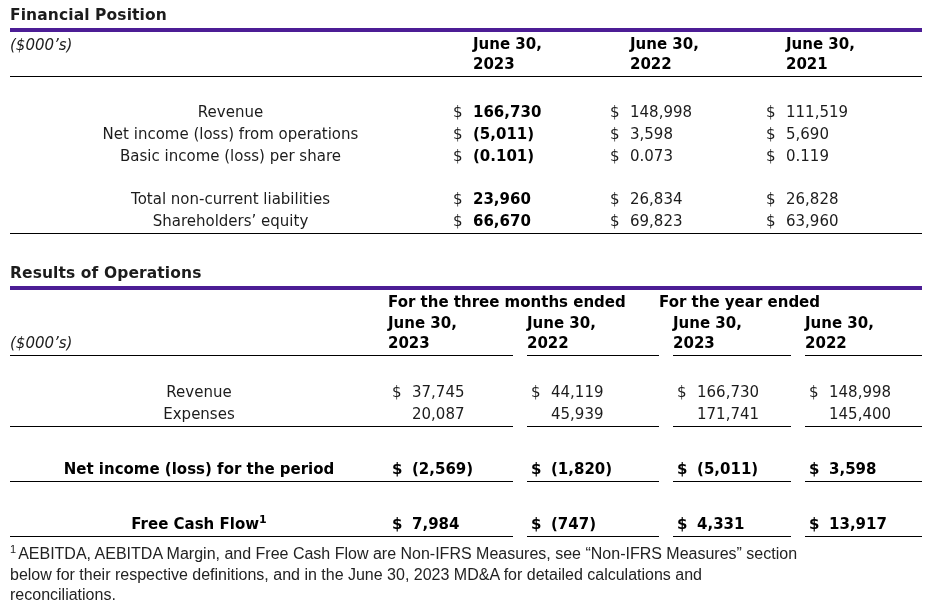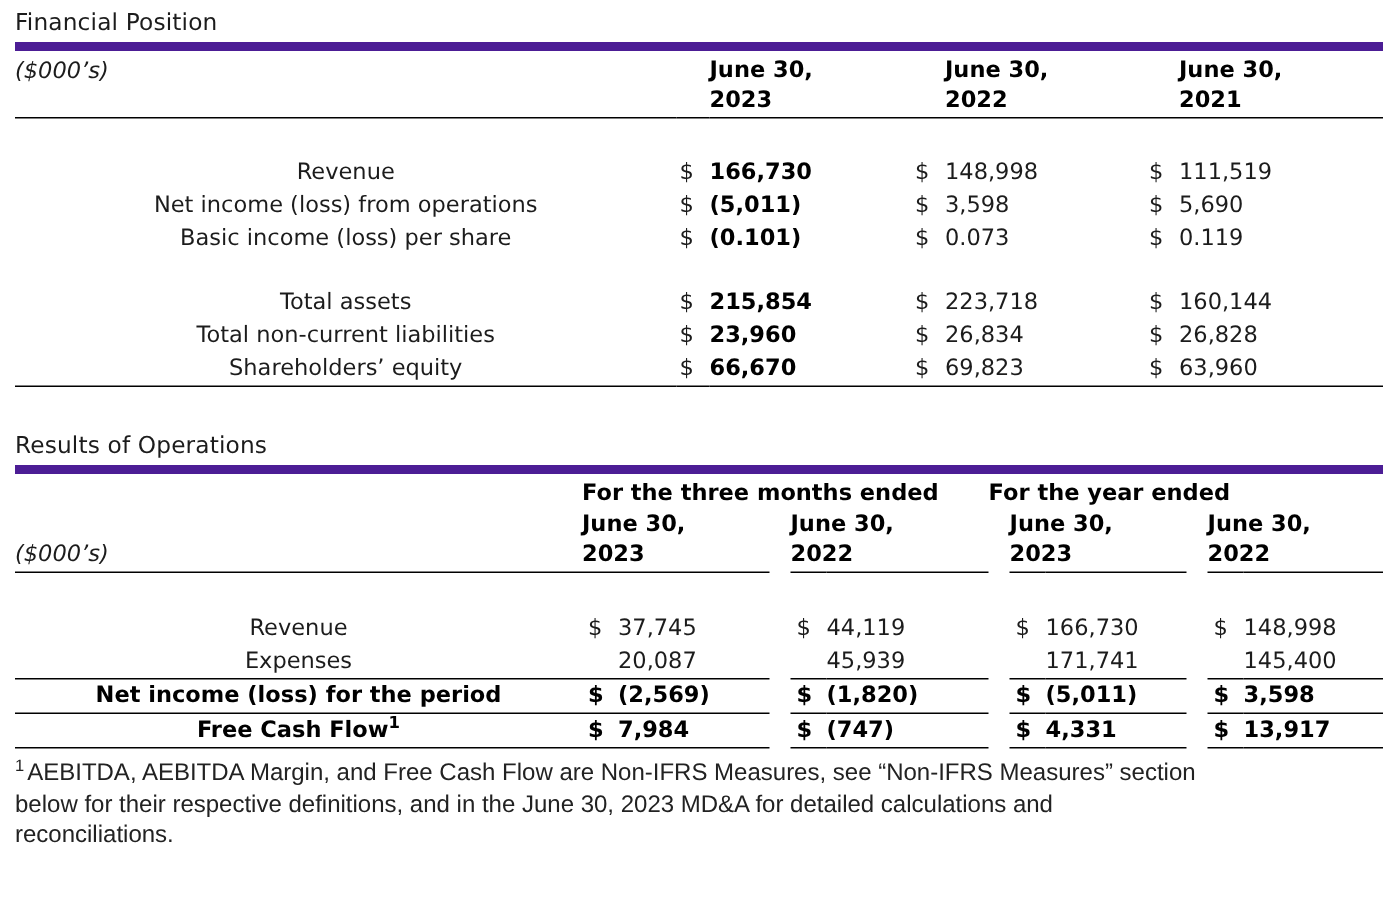--- a/index.html
+++ b/index.html
@@ -6,22 +6,22 @@
   html,body { margin:0; padding:0; background:#ffffff; }
   body {
     width:932px; height:602px;
     padding:6px 10px 0 10px;
     font-family:"DejaVu Sans", sans-serif;
     color:#1c1c1c;
     overflow:hidden;
   }
 
   .section-title{
-    font-weight:normal; font-size:15.5px; line-height:19px;
-    border-bottom:6px solid #4c1d95; padding-bottom:3px;
+    font-weight:bold; font-size:15.5px; line-height:19px;
+    border-bottom:4px solid #4c1d95; padding-bottom:3px;
     letter-spacing:.1px;
   }
   .fin-table{ border-collapse:collapse; table-layout:fixed; width:912px; margin-top:2px; }
   td{ padding:0; font-size:15px; line-height:20px; vertical-align:bottom; white-space:nowrap; }
 
   
   .t1 col.c-lbl{ width:441px; } .t1 col.c-cur{ width:22px; }
   .t1 col.c-v1{ width:135px; } .t1 col.c-v2{ width:134px; } .t1 col.c-v3{ width:136px; }
   .t1 tr.hrow td{ border-bottom:1.5px solid #000; height:38px; padding-bottom:2px; }
   .t1 td.units{ vertical-align:top; padding-top:1px; }
@@ -44,21 +44,21 @@
   .t2 tr.ga td{ height:19px; font-weight:bold; padding-bottom:1px; }
   .t2 tr.hrow2 td{ height:39px; padding-bottom:2px; }
   .t2 tr.hrow2 td.bb{ border-bottom:1.5px solid #000; }
   .t2 tr.spacer td{ height:27px; }
   .t2 tr.dr td{ height:22px; padding-bottom:2px; }
   .t2 tr.tall td{ height:20px; }
   .t2 tr.rule td{ border-bottom:1.5px solid #000; }
   .t2 tr.rule td.gap{ border-bottom:none; }
   .t2 tr.b td{ font-weight:bold; color:#000; }
   .t2 .num{ padding-right:20px; }
-  .t2 .num.flush{ padding-right:6px; }
+  .t2 .num.flush{ padding-right:6px;margin-top:32px; }
   .t2 .hdr{ padding-right:4px; }
   .t2 td.cur{ padding-left:4px; }
 
   td.lbl{ text-align:center; overflow:hidden; }
   td.v{ text-align:left; }
   td.cur{ text-align:left; }
   .num{ display:inline-block; }
   .units{ font-style:italic; }
   .hdr{ font-weight:bold; text-align:left; color:#000; }
   sup.supm{ font-size:11px; line-height:0; }
@@ -134,29 +134,20 @@
       <td class="v c1"><span class="num flush">(0.101)</span></td>
       <td class="cur">$</td>
       <td class="v"><span class="num">0.073</span></td>
       <td class="cur">$</td>
       <td class="v"><span class="num">0.119</span></td>
     </tr>
     <tr class="sp2">
           <td colspan="7"></td>
         </tr>
     <tr class="dr">
-      <td class="lbl">Total assets</td>
-      <td class="cur">$</td>
-      <td class="v c1"><span class="num">215,854</span></td>
-      <td class="cur">$</td>
-      <td class="v"><span class="num">223,718</span></td>
-      <td class="cur">$</td>
-      <td class="v"><span class="num">160,144</span></td>
-    </tr>
-    <tr class="dr">
       <td class="lbl">Total non-current liabilities</td>
       <td class="cur">$</td>
       <td class="v c1"><span class="num">23,960</span></td>
       <td class="cur">$</td>
       <td class="v"><span class="num">26,834</span></td>
       <td class="cur">$</td>
       <td class="v"><span class="num">26,828</span></td>
     </tr>
     <tr class="dr last">
       <td class="lbl">Shareholders’ equity</td>

